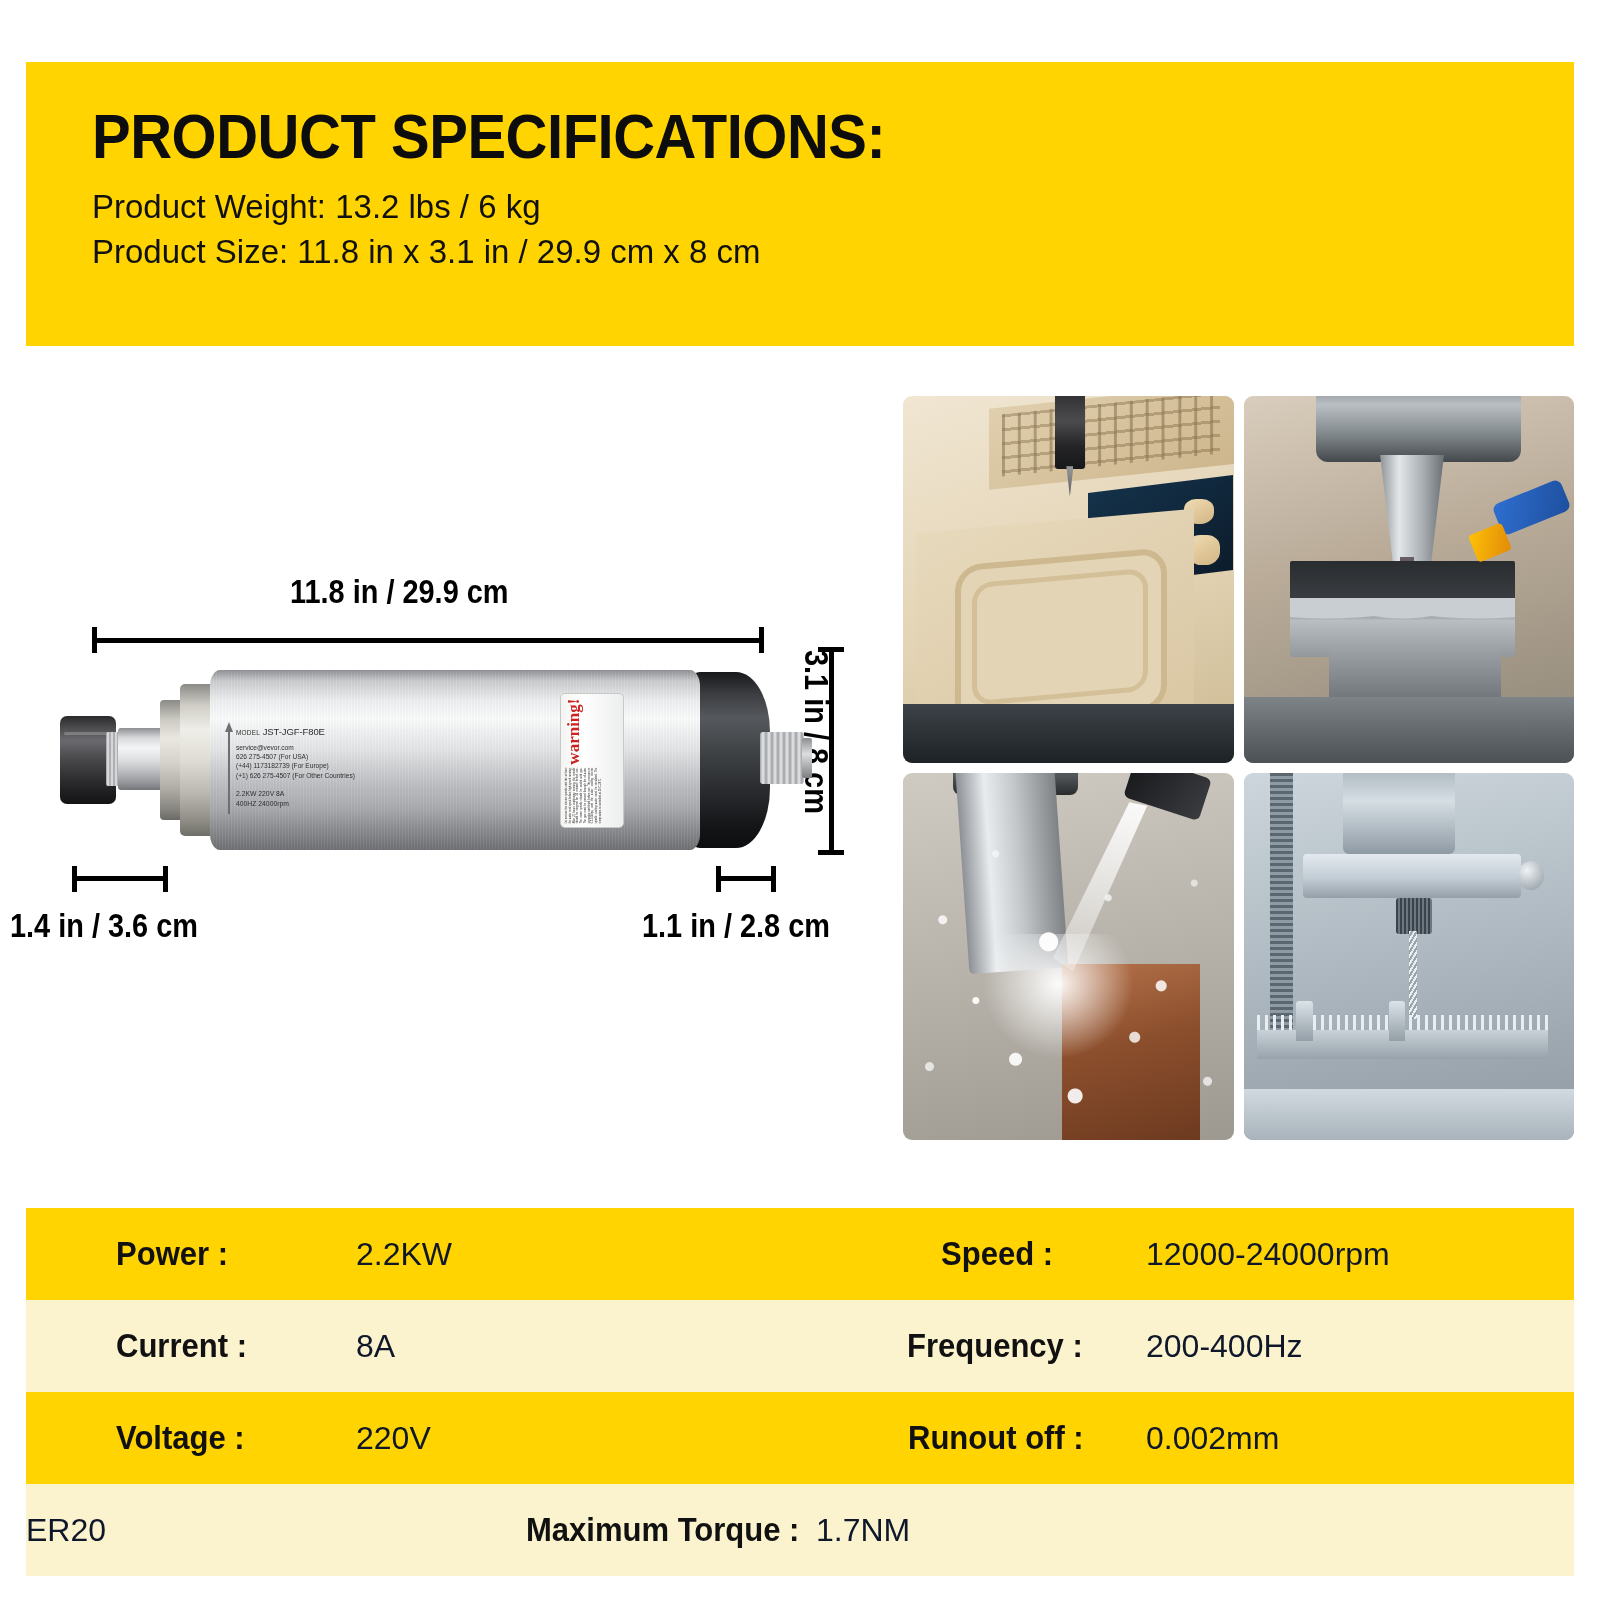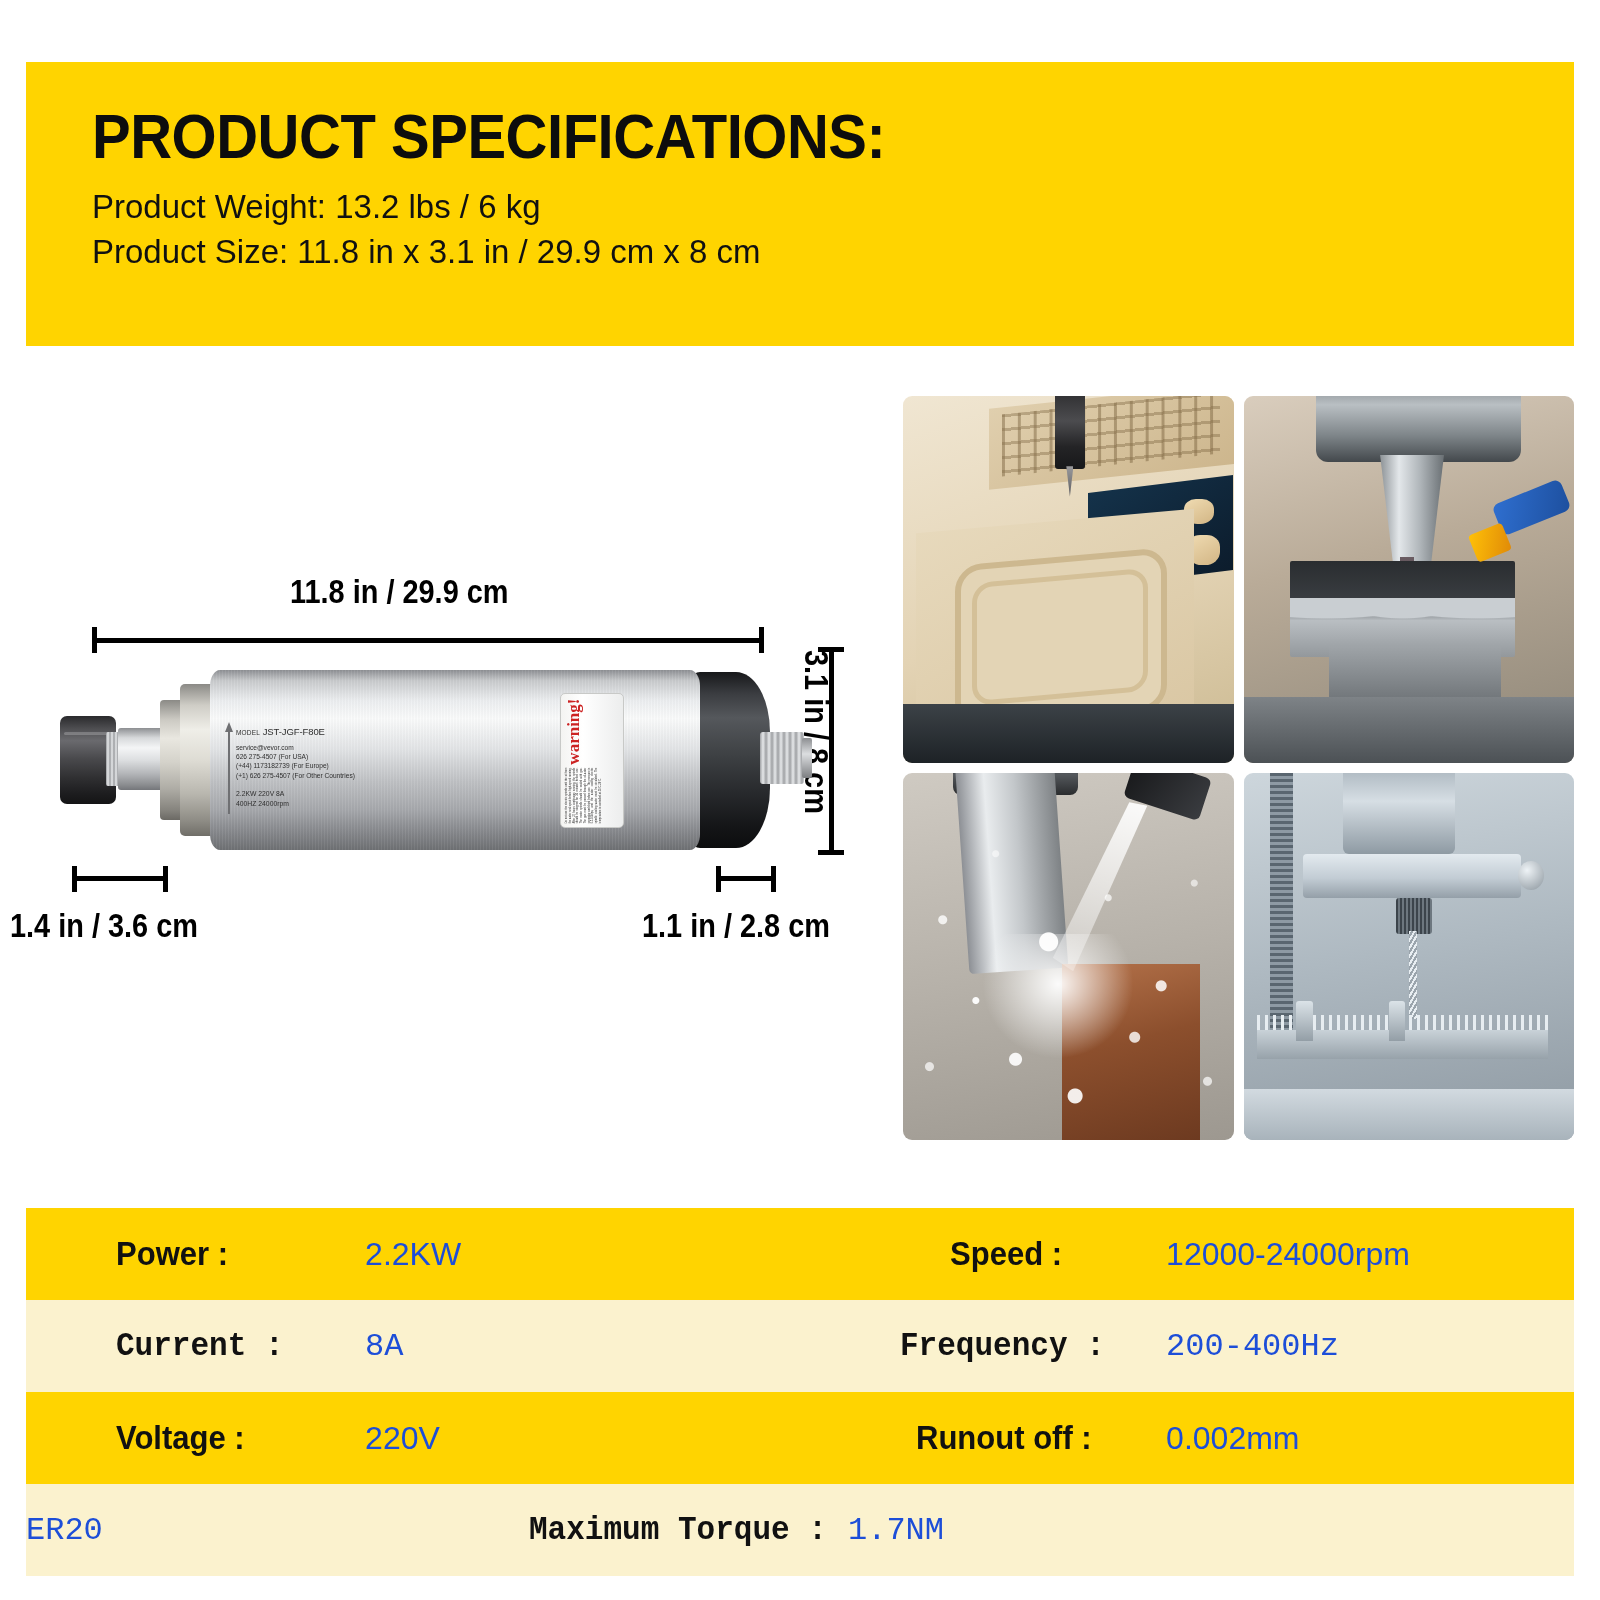--- a/index.html
+++ b/index.html
@@ -650,24 +650,23 @@
   .spec-table {
     position: absolute;
     left: 26px;
     top: 1208px;
     width: 1548px;
   }
   .spec-row {
     display: flex;
     height: 92px;
     align-items: center;
-    gap: 16px;
   }
   .spec-row.odd  { background: #FFD400; }
-  .spec-row.even { background: #FBF2CE; font-family: Liberation Mono, monospace; }
+  .spec-row.even { background: #FBF2CE; }
   .spec-cell {
     display: flex;
     align-items: center;
     height: 100%;
   }
   .c-label {
     width: 330px;
     padding-left: 90px;
     box-sizing: border-box;
   }
@@ -675,21 +674,21 @@
   .spec-label {
     font-size: 33px;
     font-weight: bold;
     color: #111;
     white-space: nowrap;
     transform: scaleX(0.94);
     transform-origin: left center;
   }
   .spec-value {
     font-size: 32px;
-    color: #1d4ed8;
+    color: #0f172a;
     white-space: nowrap;
   }
   .c-label.right-col { padding-left: 60px; width: 350px; justify-content: center; }
   .c-value.right-col { width: 420px; }
 </style>
 </head>
 <body>
 
 <div class="header-banner">
   <div class="header-title">PRODUCT SPECIFICATIONS:</div>

